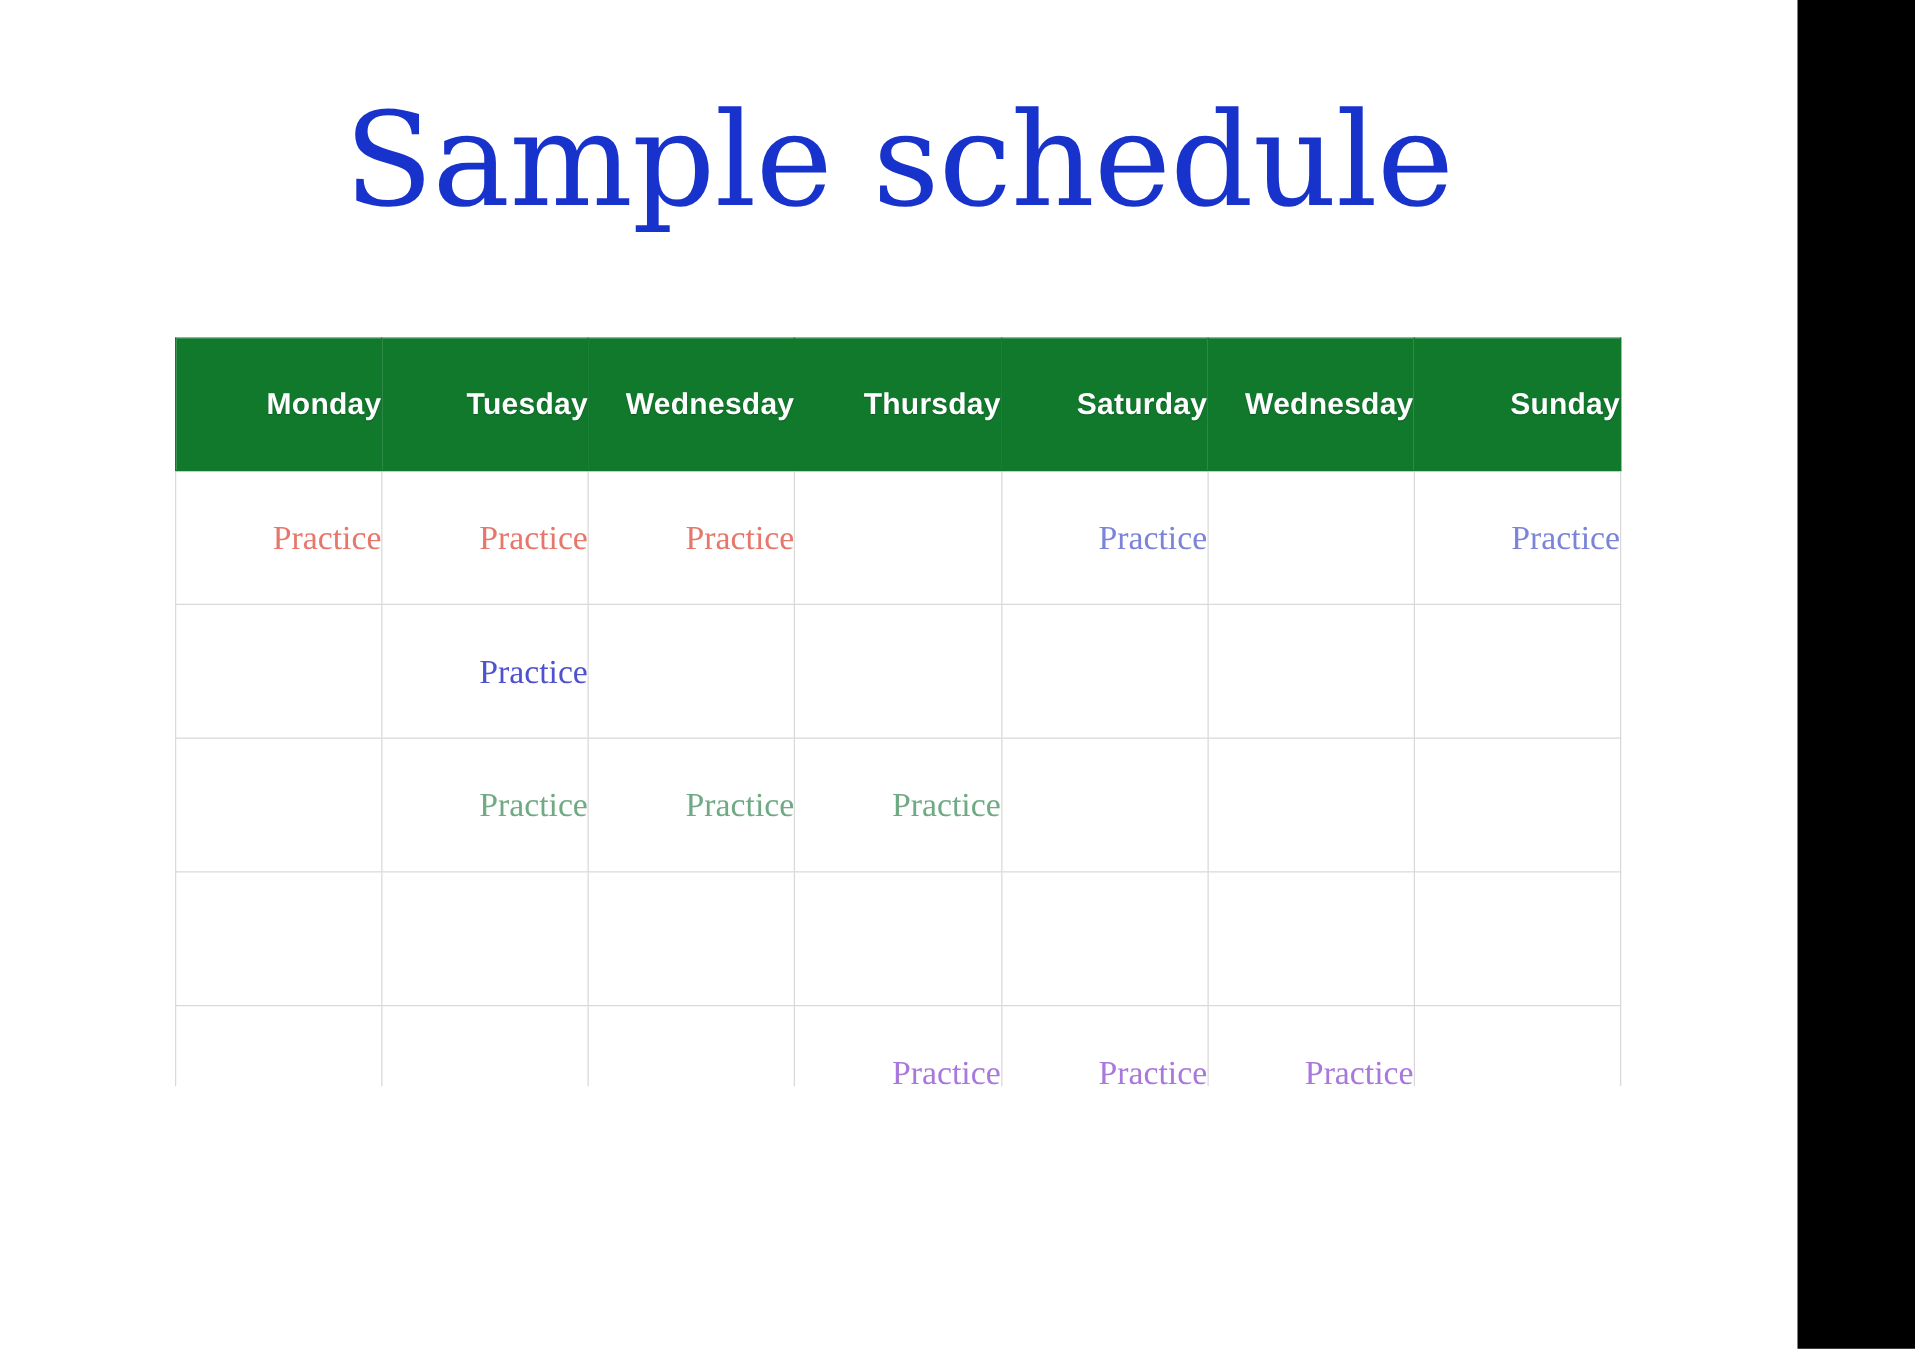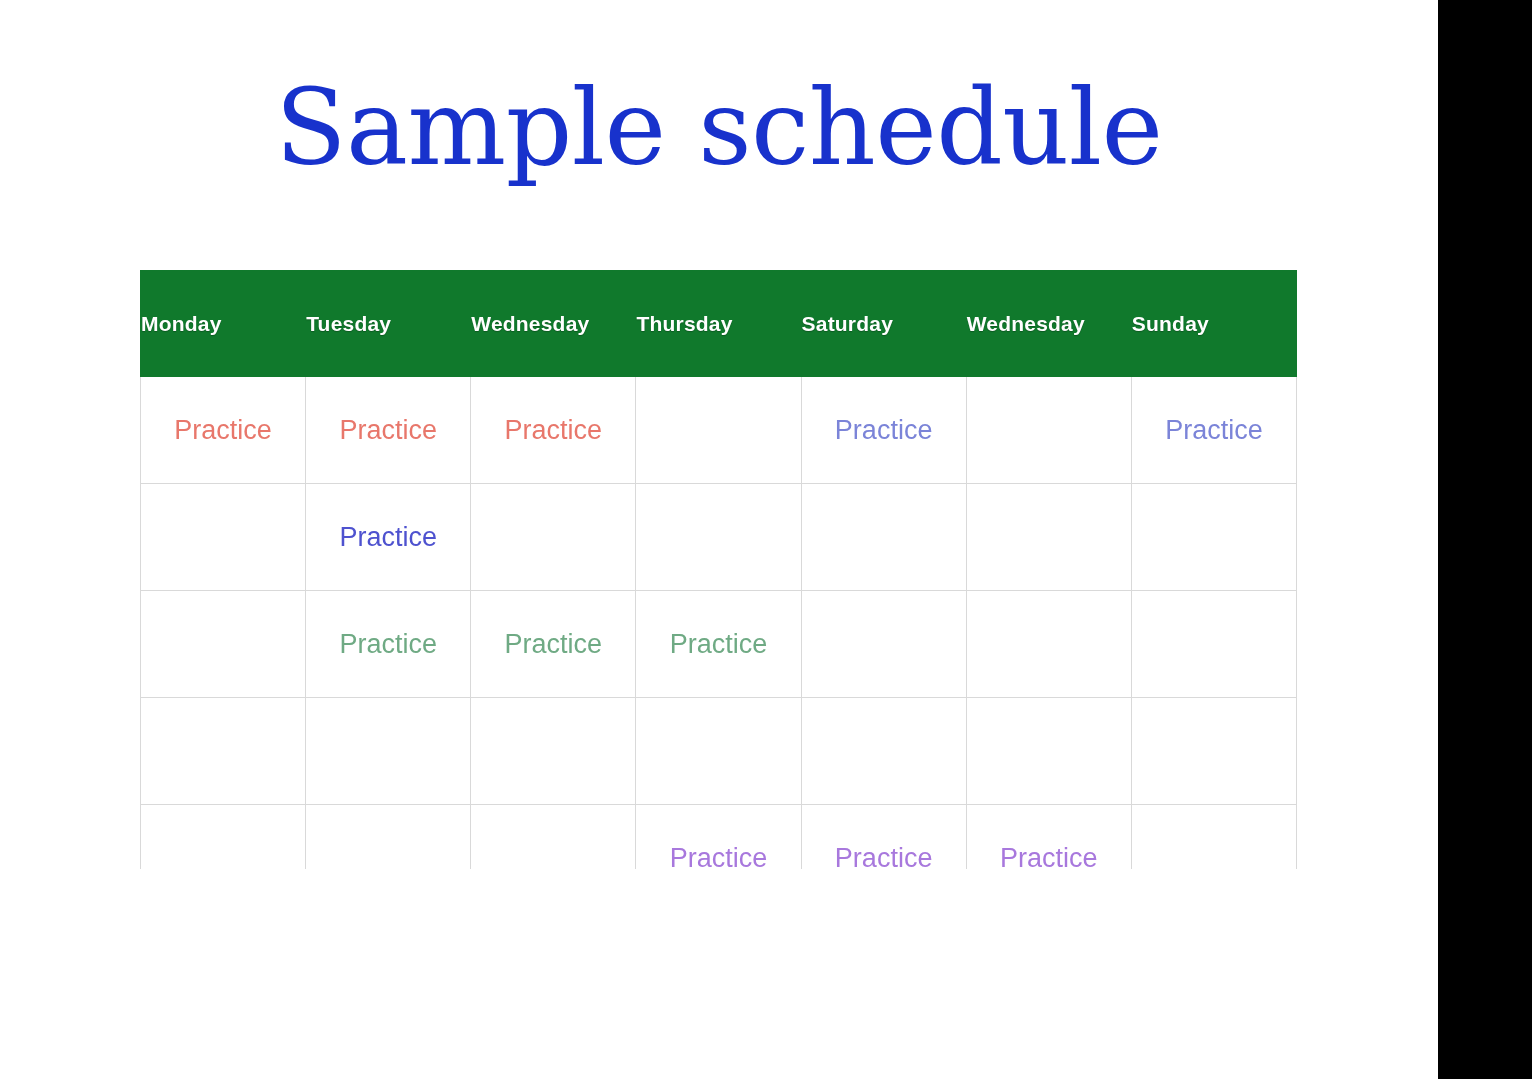--- a/index.html
+++ b/index.html
@@ -64,33 +64,34 @@
   #schedule-table th,
   #schedule-table td {
     border: 1px solid #d9d9d9;
     padding: 0;
     margin: 0;
   }
   #schedule-table thead th {
     background: #10792c;
     border: 1px solid #10792c;
     color: #ffffff;
-    font-size: 21px;
+    font-size: 24px;
     font-weight: bold;
     height: 105px;
-    text-align: left;
+    text-align: right;
     vertical-align: middle;
     letter-spacing: 0.2px;
     text-shadow: 0 1px 1px rgba(0,0,0,0.25);
   }
   #schedule-table tbody td {
     height: 106px;
     vertical-align: middle;
-    text-align: center;
+    text-align: right;
     background: #ffffff;
+    font-family: Liberation Serif, serif;
   }
   .cell-text {
     font-size: 27px;
     font-weight: 400;
     line-height: 1;
     display: inline-block;
   }
   .cell-empty {
     display: inline-block;
     width: 0;

